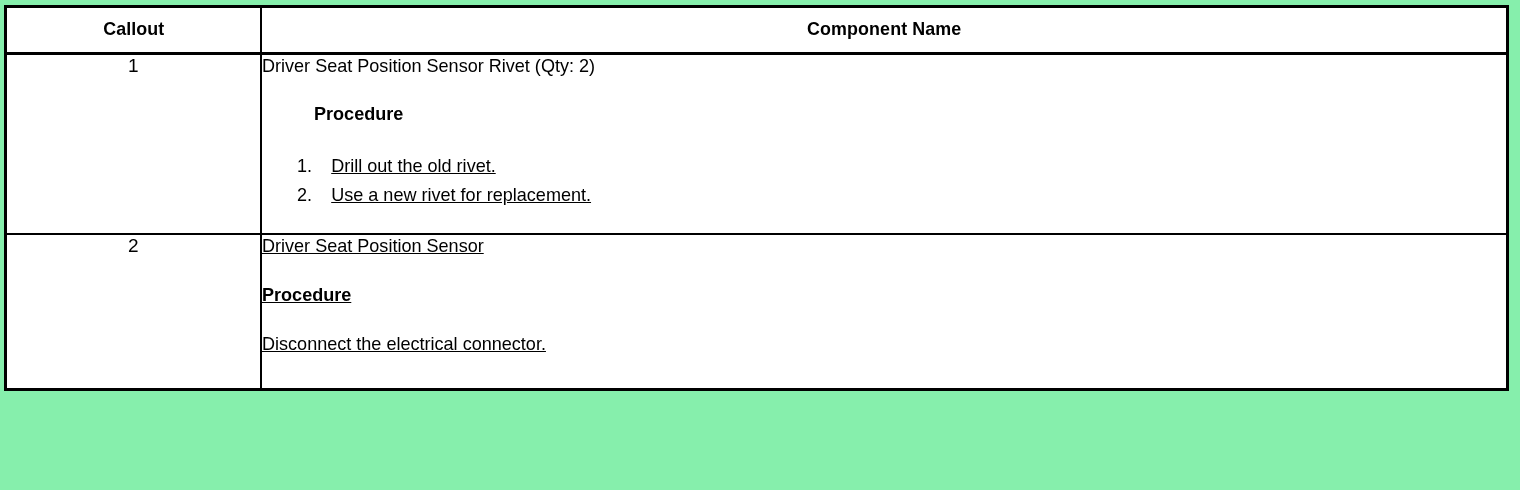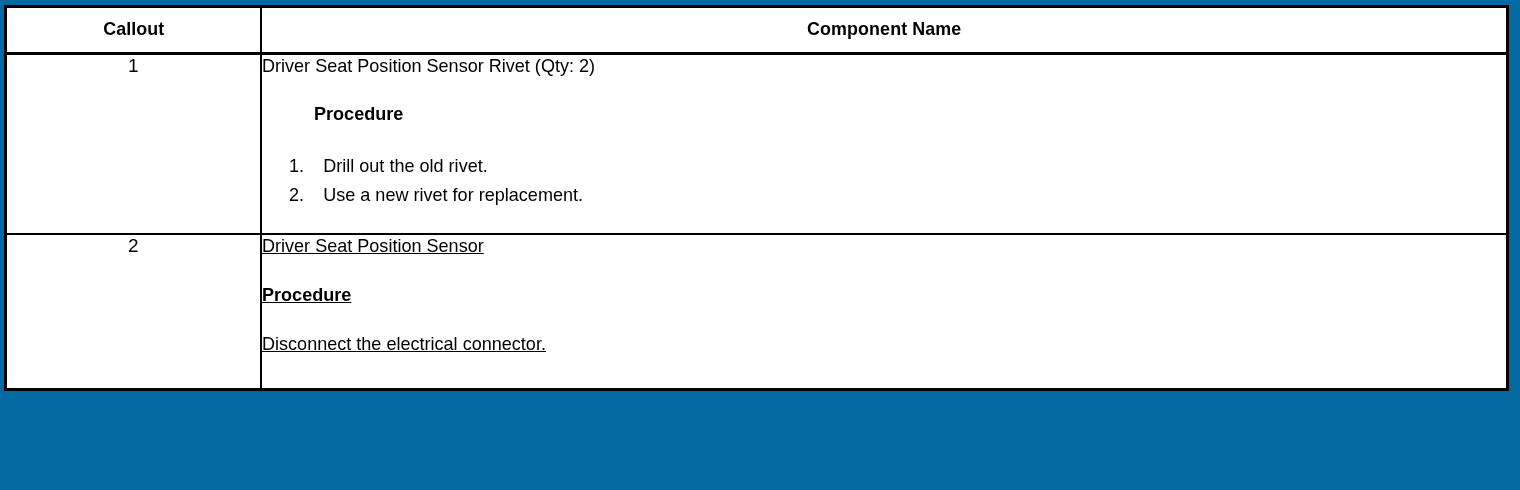--- a/index.html
+++ b/index.html
@@ -12,21 +12,21 @@
     height: 490px;
     font-family: "Liberation Sans", sans-serif;
     color: #000000;
     overflow: hidden;
   }
 
   .page {
     position: relative;
     width: 1520px;
     height: 490px;
-    background: #0369a1;
+    background: #86efac;
   }
 
   
   .proc-table {
     position: absolute;
     left: 4px;
     top: 5px;
     width: 1505px;
     border-collapse: collapse;
     table-layout: fixed;
@@ -112,23 +112,24 @@
     margin-top: 26px;
     margin-bottom: 26px;
   }
   .plain-proc {
     margin-top: 27px;
     margin-bottom: 27px;
   }
 
   
   .step-list {
-    margin: 8px;
+    margin: 16px;
     padding: 0;
     list-style: none;
+    text-decoration: underline;
   }
   .step-list li {
     display: block;
     white-space: nowrap;
     font-size: 19px;
     line-height: 29px;
     padding-left: 20px;
     transform-origin: left center;
     transform: scaleX(0.95);
   }

